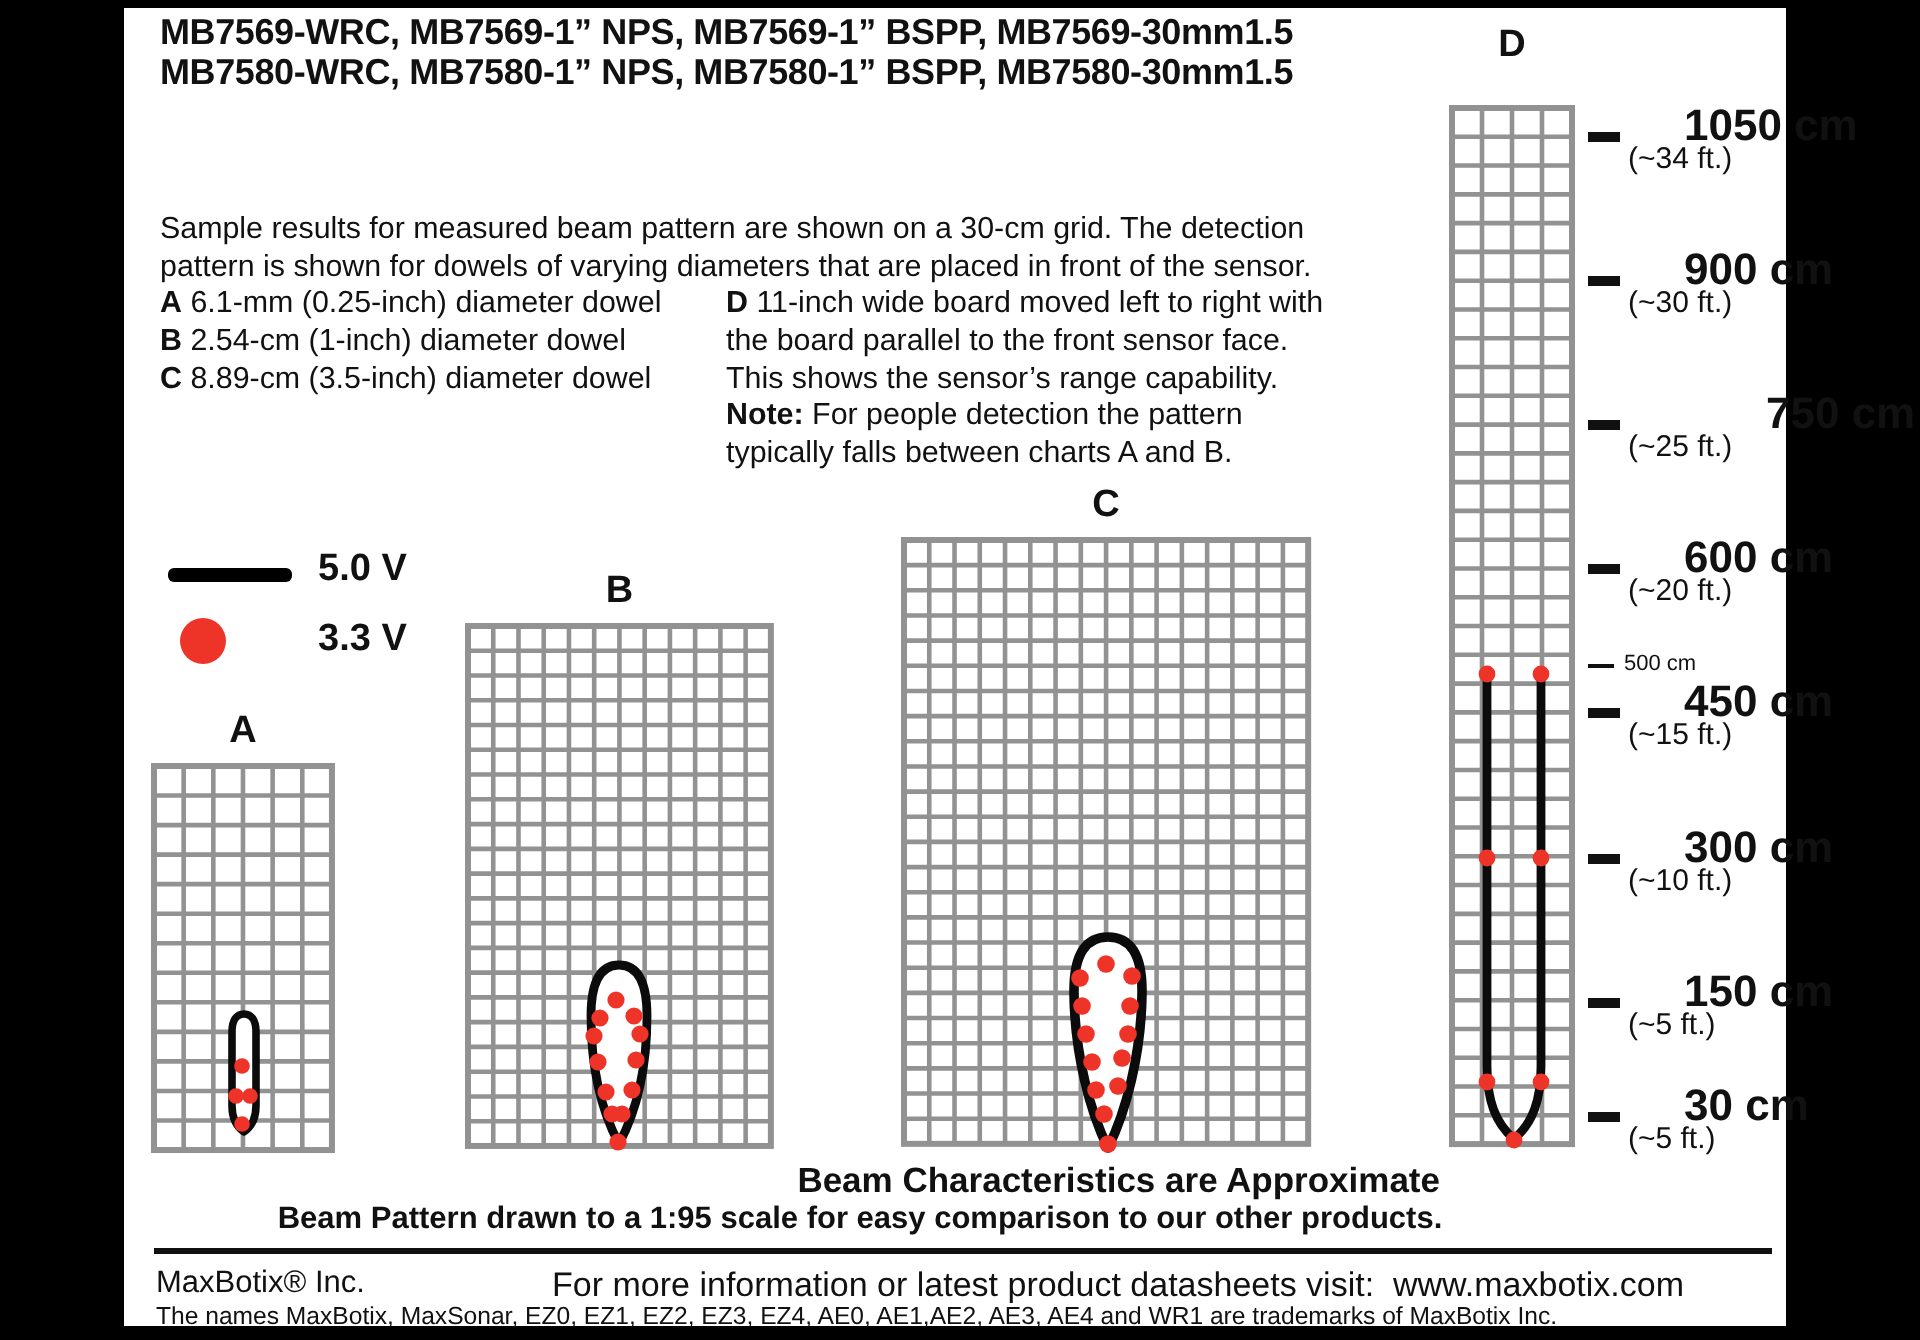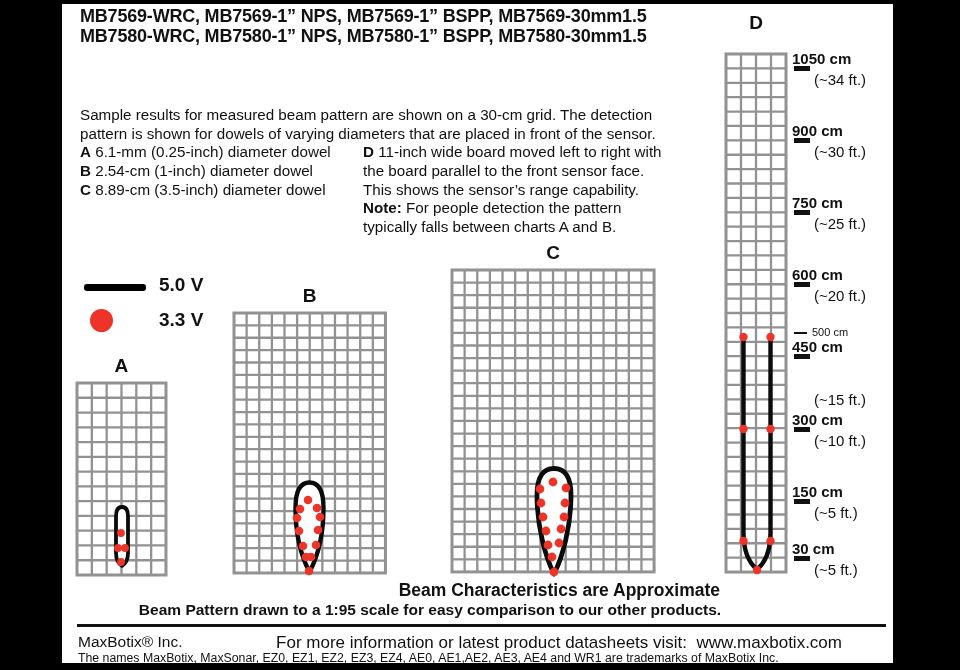--- a/index.html
+++ b/index.html
@@ -11,21 +11,21 @@
   .title-block{left:80px;top:7px;font-weight:bold;font-size:18px;line-height:19.6px;letter-spacing:-0.2px;white-space:nowrap;}
   .intro{left:80px;top:106px;font-size:15.2px;line-height:18.8px;white-space:nowrap;}
   .dowels{left:80px;top:143px;font-size:15.2px;line-height:18.8px;white-space:nowrap;}
   .board{left:363px;top:143px;font-size:15.2px;line-height:18.8px;white-space:nowrap;}
   .legend-swatch-line{left:84px;top:284px;width:62px;height:7px;background:#000;border-radius:3px;}
   .legend-label-5v{left:159px;top:274px;font-size:19px;font-weight:bold;}
   .legend-dot{left:90px;top:309px;width:23px;height:23px;border-radius:50%;}
   .legend-label-3v3{left:159px;top:309px;font-size:19px;font-weight:bold;}
   .chart-label{position:absolute;transform:translateX(-50%);font-weight:bold;font-size:19px;}
   .tick{position:absolute;background:#111;}
-  .scale-cm{position:absolute;left:792px;font-size:15px;font-weight:bold;white-space:nowrap;}
+  .scale-cm{position:absolute;left:842px;font-size:22px;font-weight:bold;white-space:nowrap;}
   .scale-ft{position:absolute;left:814px;font-size:15px;white-space:nowrap;}
   .scale-minor{position:absolute;left:812px;font-size:11px;white-space:nowrap;}
   .b-approx{left:120px;top:580px;width:600px;text-align:right;font-weight:bold;font-size:17.5px;}
   .b-scalenote{left:90px;top:601px;width:680px;text-align:center;font-weight:bold;font-size:15.5px;}
   .sep{left:77px;top:624px;width:809px;height:3px;background:#111;}
   .f-company{left:78px;top:633px;font-size:15.5px;}
   .f-info{left:242px;top:633px;width:600px;text-align:right;font-size:17px;white-space:pre;}
   .f-tm{left:78px;top:651px;font-size:12.3px;white-space:nowrap;}
 </style>
 </head>
@@ -243,28 +243,28 @@
   <div class="abs legend-label-3v3">3.3 V</div>
 
   <div>
       <div class="tick" style="left: 794px; top: 66px; width: 16px; height: 4.5px;"></div>
       <div class="scale-cm" style="top: 50px;">1050 cm</div>
       <div class="scale-ft" style="top: 71px;">(~34 ft.)</div>
       <div class="tick" style="left: 794px; top: 138px; width: 16px; height: 4.5px;"></div>
       <div class="scale-cm" style="top: 122px;">900 cm</div>
       <div class="scale-ft" style="top: 143px;">(~30 ft.)</div>
       <div class="tick" style="left: 794px; top: 210px; width: 16px; height: 4.5px;"></div>
-      <div class="scale-cm" style="top: 194px;">750 cm</div>
+      <div class="scale-cm" style="top: 194px; margin-left: 41px;">750 cm</div>
       <div class="scale-ft" style="top: 215px;">(~25 ft.)</div>
       <div class="tick" style="left: 794px; top: 282px; width: 16px; height: 4.5px;"></div>
       <div class="scale-cm" style="top: 266px;">600 cm</div>
       <div class="scale-ft" style="top: 287px;">(~20 ft.)</div>
       <div class="tick" style="left: 794px; top: 354px; width: 16px; height: 4.5px;"></div>
       <div class="scale-cm" style="top: 338px;">450 cm</div>
-      <div class="scale-ft" style="top: 359px; margin-top: 32px;">(~15 ft.)</div>
+      <div class="scale-ft" style="top: 359px;">(~15 ft.)</div>
       <div class="tick" style="left: 794px; top: 427px; width: 16px; height: 4.5px;"></div>
       <div class="scale-cm" style="top: 411px;">300 cm</div>
       <div class="scale-ft" style="top: 432px;">(~10 ft.)</div>
       <div class="tick" style="left: 794px; top: 499px; width: 16px; height: 4.5px;"></div>
       <div class="scale-cm" style="top: 483px;">150 cm</div>
       <div class="scale-ft" style="top: 504px;">(~5 ft.)</div>
       <div class="tick" style="left: 794px; top: 556px; width: 16px; height: 4.5px;"></div>
       <div class="scale-cm" style="top: 540px;">30 cm</div>
       <div class="scale-ft" style="top: 561px;">(~5 ft.)</div>
       <div class="tick" style="left: 794px; top: 332px; width: 13px; height: 2px;"></div>

